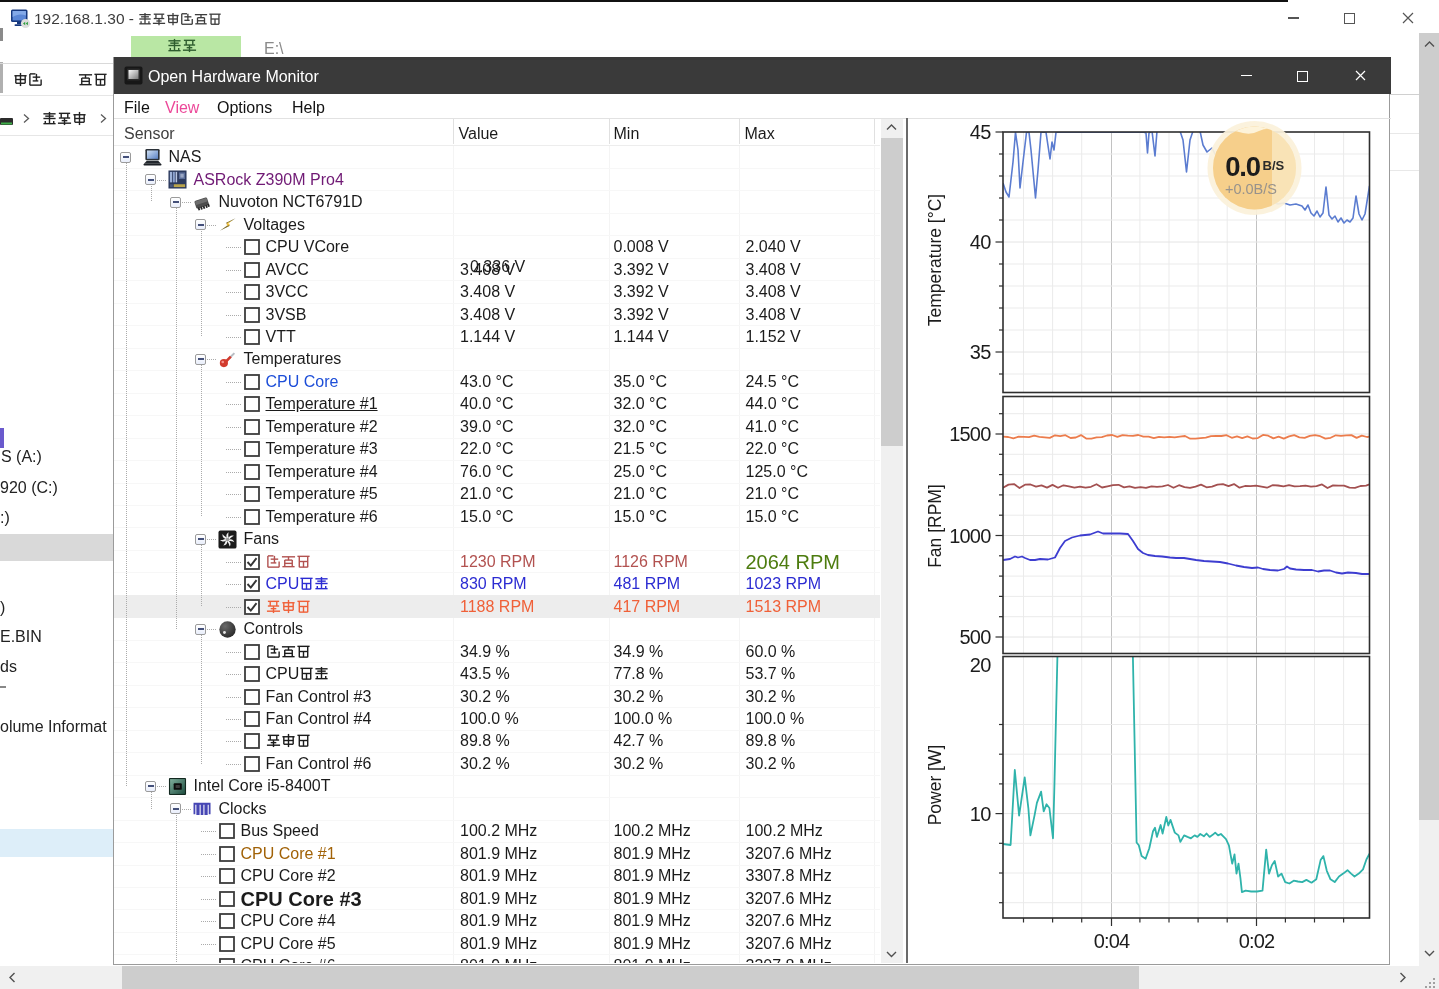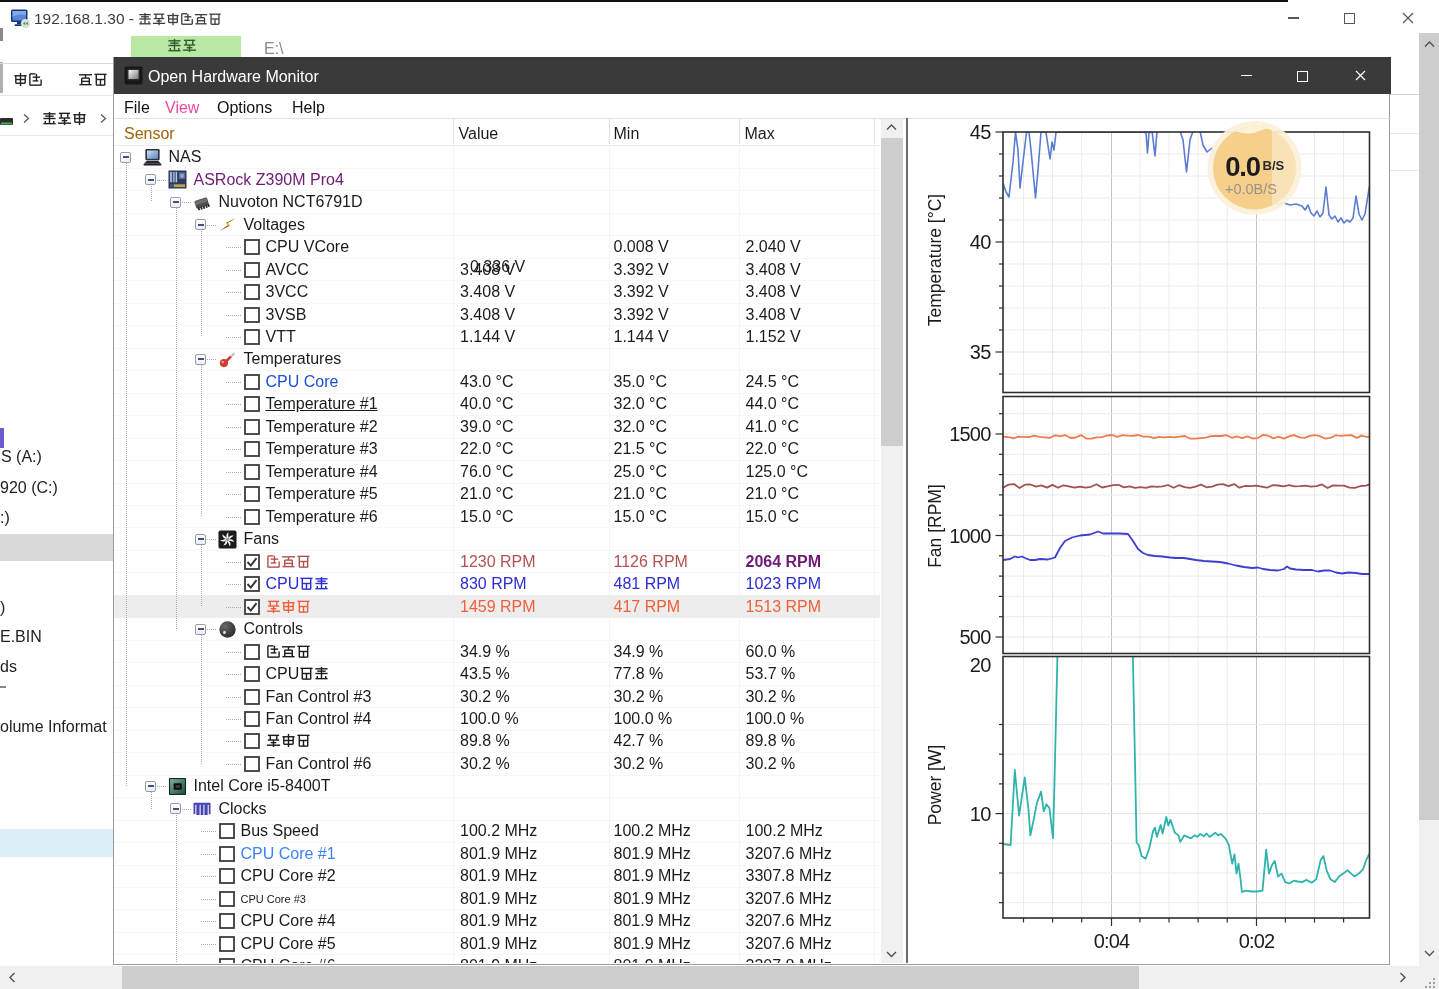--- a/index.html
+++ b/index.html
@@ -220,21 +220,21 @@
 <div style="position:absolute;left:0px;top:61px;width:1277px;height:1px;background:#e2e2e2;"></div>
 </div>
 <div style="position:absolute;left:453px;top:119px;width:1px;height:25px;background:#e0e0e0;"></div>
 <div style="position:absolute;left:453px;top:145px;width:1px;height:818px;background:#f4f4f4;"></div>
 <div style="position:absolute;left:608.5px;top:119px;width:1px;height:25px;background:#e0e0e0;"></div>
 <div style="position:absolute;left:608.5px;top:145px;width:1px;height:818px;background:#f4f4f4;"></div>
 <div style="position:absolute;left:739px;top:119px;width:1px;height:25px;background:#e0e0e0;"></div>
 <div style="position:absolute;left:739px;top:145px;width:1px;height:818px;background:#f4f4f4;"></div>
 <div style="position:absolute;left:874px;top:119px;width:1px;height:25px;background:#e0e0e0;"></div>
 <div style="position:absolute;left:874px;top:145px;width:1px;height:818px;background:#f4f4f4;"></div>
-<div style="position:absolute;left:124px;top:121.5px;font-size:16px;color:#a16207;font-weight:400;line-height:24px;white-space:nowrap;">Sensor</div>
+<div style="position:absolute;left:124px;top:121.5px;font-size:16px;color:#404040;font-weight:400;line-height:24px;white-space:nowrap;">Sensor</div>
 <div style="position:absolute;left:458.5px;top:121.5px;font-size:16px;color:#1b1b1b;font-weight:400;line-height:24px;white-space:nowrap;">Value</div>
 <div style="position:absolute;left:613.5px;top:121.5px;font-size:16px;color:#1b1b1b;font-weight:400;line-height:24px;white-space:nowrap;">Min</div>
 <div style="position:absolute;left:744.5px;top:121.5px;font-size:16px;color:#1b1b1b;font-weight:400;line-height:24px;white-space:nowrap;">Max</div>
 <div style="position:absolute;left:114px;top:144.5px;width:766px;height:1px;background:#ededed;"></div>
 <div style="position:absolute;left:114px;top:145px;width:766px;height:818px;overflow:hidden">
 <div style="position:absolute;left:0px;top:22.97px;width:766px;height:1px;background:#f7f7f7;"></div>
 <div style="position:absolute;left:0px;top:45.44px;width:766px;height:1px;background:#f7f7f7;"></div>
 <div style="position:absolute;left:0px;top:67.91px;width:766px;height:1px;background:#f7f7f7;"></div>
 <div style="position:absolute;left:0px;top:90.38px;width:766px;height:1px;background:#f7f7f7;"></div>
 <div style="position:absolute;left:0px;top:112.85px;width:766px;height:1px;background:#f7f7f7;"></div>
@@ -482,21 +482,21 @@
         </svg><svg style="vertical-align:-2px" width="15" height="15" viewBox="0 0 16 16" fill="none" stroke="#b25250" stroke-width="1.5">
           <path d="M1.5 2.5L14.5 2.5"></path>
           <path d="M3.5 2.5L3.5 14"></path>
           <path d="M12.5 2.5L12.5 14"></path>
           <path d="M3.5 8L12.5 8"></path>
           <path d="M3.5 14L12.5 14"></path>
           <path d="M8 8L8 14"></path>
         </svg></div>
 <div style="position:absolute;left:346px;top:404.695px;font-size:16px;color:#b25250;font-weight:400;line-height:24px;white-space:nowrap;">1230 RPM</div>
 <div style="position:absolute;left:499.5px;top:404.695px;font-size:16px;color:#b25250;font-weight:400;line-height:24px;white-space:nowrap;">1126 RPM</div>
-<div style="position:absolute;left:631.5px;top:404.695px;font-size:16px;color:#701a75;font-weight:700;line-height:24px;white-space:nowrap;">2064 RPM</div>
+<div style="position:absolute;left:631.5px;top:404.695px;font-size:20px;color:#4d7c0f;font-weight:400;line-height:24px;white-space:nowrap;">2064 RPM</div>
 <div style="position:absolute;left:111.5px;top:439.165px;width:16px;height:1px;background:repeating-linear-gradient(to right,#ababab 0 1px,transparent 1px 2px);"></div>
 <div style="position:absolute;left:129.5px;top:431.165px"><svg width="16" height="16" viewBox="0 0 16 16">
           <rect x="1" y="1" width="14" height="14" fill="#fff" stroke="#3c3c3c" stroke-width="1.8"></rect>
           <path d="M3.5 8L6.8 11.6L12.5 4.2" fill="none" stroke="#353535" stroke-width="1.9"></path>
         </svg></div>
 <div style="position:absolute;left:151.5px;top:427.165px;font-size:16px;color:#2c2cd2;font-weight:400;line-height:24px;white-space:nowrap;">CPU<svg style="vertical-align:-2px" width="15" height="15" viewBox="0 0 16 16" fill="none" stroke="#2c2cd2" stroke-width="1.5">
           <path d="M1.5 2.5L14.5 2.5"></path>
           <path d="M3.5 2.5L3.5 14"></path>
           <path d="M12.5 2.5L12.5 14"></path>
           <path d="M3.5 8L12.5 8"></path>
@@ -535,21 +535,21 @@
           <path d="M3 4L3 12"></path>
           <path d="M13 4L13 12"></path>
         </svg><svg style="vertical-align:-2px" width="15" height="15" viewBox="0 0 16 16" fill="none" stroke="#f06038" stroke-width="1.5">
           <path d="M1.5 2.5L14.5 2.5"></path>
           <path d="M3.5 2.5L3.5 14"></path>
           <path d="M12.5 2.5L12.5 14"></path>
           <path d="M3.5 8L12.5 8"></path>
           <path d="M3.5 14L12.5 14"></path>
           <path d="M8 8L8 14"></path>
         </svg></div>
-<div style="position:absolute;left:346px;top:449.635px;font-size:16px;color:#f06038;font-weight:400;line-height:24px;white-space:nowrap;">1459 RPM</div>
+<div style="position:absolute;left:346px;top:449.635px;font-size:16px;color:#f06038;font-weight:400;line-height:24px;white-space:nowrap;">1188 RPM</div>
 <div style="position:absolute;left:499.5px;top:449.635px;font-size:16px;color:#f06038;font-weight:400;line-height:24px;white-space:nowrap;">417 RPM</div>
 <div style="position:absolute;left:631.5px;top:449.635px;font-size:16px;color:#f06038;font-weight:400;line-height:24px;white-space:nowrap;">1513 RPM</div>
 <div style="position:absolute;left:81px;top:478.605px;width:11px;height:11px;border:1px solid #9b9b9b;border-radius:2px;background:linear-gradient(#ffffff,#e9eefb);box-sizing:border-box"></div>
 <div style="position:absolute;left:83.5px;top:483.105px;width:6px;height:2px;background:#44507a;"></div>
 <div style="position:absolute;left:92.5px;top:484.105px;width:10px;height:1px;background:repeating-linear-gradient(to right,#ababab 0 1px,transparent 1px 2px);"></div>
 <div style="position:absolute;left:103.5px;top:474.605px"><svg width="19" height="19" viewBox="0 0 20 20">
           <defs>
             <radialGradient id="sph" cx="0.35" cy="0.3" r="0.9">
               <stop offset="0" stop-color="#6a6a6a"></stop>
               <stop offset="1" stop-color="#1c1c1c"></stop>
@@ -695,37 +695,37 @@
           <rect x="1" y="1" width="14" height="14" fill="#fff" stroke="#3c3c3c" stroke-width="1.8"></rect>
         </svg></div>
 <div style="position:absolute;left:126.5px;top:674.335px;font-size:16px;color:#1b1b1b;font-weight:400;line-height:24px;white-space:nowrap;">Bus Speed</div>
 <div style="position:absolute;left:346px;top:674.335px;font-size:16px;color:#1b1b1b;font-weight:400;line-height:24px;white-space:nowrap;">100.2 MHz</div>
 <div style="position:absolute;left:499.5px;top:674.335px;font-size:16px;color:#1b1b1b;font-weight:400;line-height:24px;white-space:nowrap;">100.2 MHz</div>
 <div style="position:absolute;left:631.5px;top:674.335px;font-size:16px;color:#1b1b1b;font-weight:400;line-height:24px;white-space:nowrap;">100.2 MHz</div>
 <div style="position:absolute;left:86.5px;top:708.805px;width:16px;height:1px;background:repeating-linear-gradient(to right,#ababab 0 1px,transparent 1px 2px);"></div>
 <div style="position:absolute;left:104.5px;top:700.805px"><svg width="16" height="16" viewBox="0 0 16 16">
           <rect x="1" y="1" width="14" height="14" fill="#fff" stroke="#3c3c3c" stroke-width="1.8"></rect>
         </svg></div>
-<div style="position:absolute;left:126.5px;top:696.805px;font-size:16px;color:#3b82f6;font-weight:400;line-height:24px;white-space:nowrap;">CPU Core #1</div>
+<div style="position:absolute;left:126.5px;top:696.805px;font-size:16px;color:#a16207;font-weight:400;line-height:24px;white-space:nowrap;">CPU Core #1</div>
 <div style="position:absolute;left:346px;top:696.805px;font-size:16px;color:#1b1b1b;font-weight:400;line-height:24px;white-space:nowrap;">801.9 MHz</div>
 <div style="position:absolute;left:499.5px;top:696.805px;font-size:16px;color:#1b1b1b;font-weight:400;line-height:24px;white-space:nowrap;">801.9 MHz</div>
 <div style="position:absolute;left:631.5px;top:696.805px;font-size:16px;color:#1b1b1b;font-weight:400;line-height:24px;white-space:nowrap;">3207.6 MHz</div>
 <div style="position:absolute;left:86.5px;top:731.275px;width:16px;height:1px;background:repeating-linear-gradient(to right,#ababab 0 1px,transparent 1px 2px);"></div>
 <div style="position:absolute;left:104.5px;top:723.275px"><svg width="16" height="16" viewBox="0 0 16 16">
           <rect x="1" y="1" width="14" height="14" fill="#fff" stroke="#3c3c3c" stroke-width="1.8"></rect>
         </svg></div>
 <div style="position:absolute;left:126.5px;top:719.275px;font-size:16px;color:#1b1b1b;font-weight:400;line-height:24px;white-space:nowrap;">CPU Core #2</div>
 <div style="position:absolute;left:346px;top:719.275px;font-size:16px;color:#1b1b1b;font-weight:400;line-height:24px;white-space:nowrap;">801.9 MHz</div>
 <div style="position:absolute;left:499.5px;top:719.275px;font-size:16px;color:#1b1b1b;font-weight:400;line-height:24px;white-space:nowrap;">801.9 MHz</div>
 <div style="position:absolute;left:631.5px;top:719.275px;font-size:16px;color:#1b1b1b;font-weight:400;line-height:24px;white-space:nowrap;">3307.8 MHz</div>
 <div style="position:absolute;left:86.5px;top:753.745px;width:16px;height:1px;background:repeating-linear-gradient(to right,#ababab 0 1px,transparent 1px 2px);"></div>
 <div style="position:absolute;left:104.5px;top:745.745px"><svg width="16" height="16" viewBox="0 0 16 16">
           <rect x="1" y="1" width="14" height="14" fill="#fff" stroke="#3c3c3c" stroke-width="1.8"></rect>
         </svg></div>
-<div style="position:absolute;left:126.5px;top:741.745px;font-size:11px;color:#1b1b1b;font-weight:400;line-height:24px;white-space:nowrap;">CPU Core #3</div>
+<div style="position:absolute;left:126.5px;top:741.745px;font-size:20px;color:#1b1b1b;font-weight:700;line-height:24px;white-space:nowrap;">CPU Core #3</div>
 <div style="position:absolute;left:346px;top:741.745px;font-size:16px;color:#1b1b1b;font-weight:400;line-height:24px;white-space:nowrap;">801.9 MHz</div>
 <div style="position:absolute;left:499.5px;top:741.745px;font-size:16px;color:#1b1b1b;font-weight:400;line-height:24px;white-space:nowrap;">801.9 MHz</div>
 <div style="position:absolute;left:631.5px;top:741.745px;font-size:16px;color:#1b1b1b;font-weight:400;line-height:24px;white-space:nowrap;">3207.6 MHz</div>
 <div style="position:absolute;left:86.5px;top:776.215px;width:16px;height:1px;background:repeating-linear-gradient(to right,#ababab 0 1px,transparent 1px 2px);"></div>
 <div style="position:absolute;left:104.5px;top:768.215px"><svg width="16" height="16" viewBox="0 0 16 16">
           <rect x="1" y="1" width="14" height="14" fill="#fff" stroke="#3c3c3c" stroke-width="1.8"></rect>
         </svg></div>
 <div style="position:absolute;left:126.5px;top:764.215px;font-size:16px;color:#1b1b1b;font-weight:400;line-height:24px;white-space:nowrap;">CPU Core #4</div>
 <div style="position:absolute;left:346px;top:764.215px;font-size:16px;color:#1b1b1b;font-weight:400;line-height:24px;white-space:nowrap;">801.9 MHz</div>
 <div style="position:absolute;left:499.5px;top:764.215px;font-size:16px;color:#1b1b1b;font-weight:400;line-height:24px;white-space:nowrap;">801.9 MHz</div>

